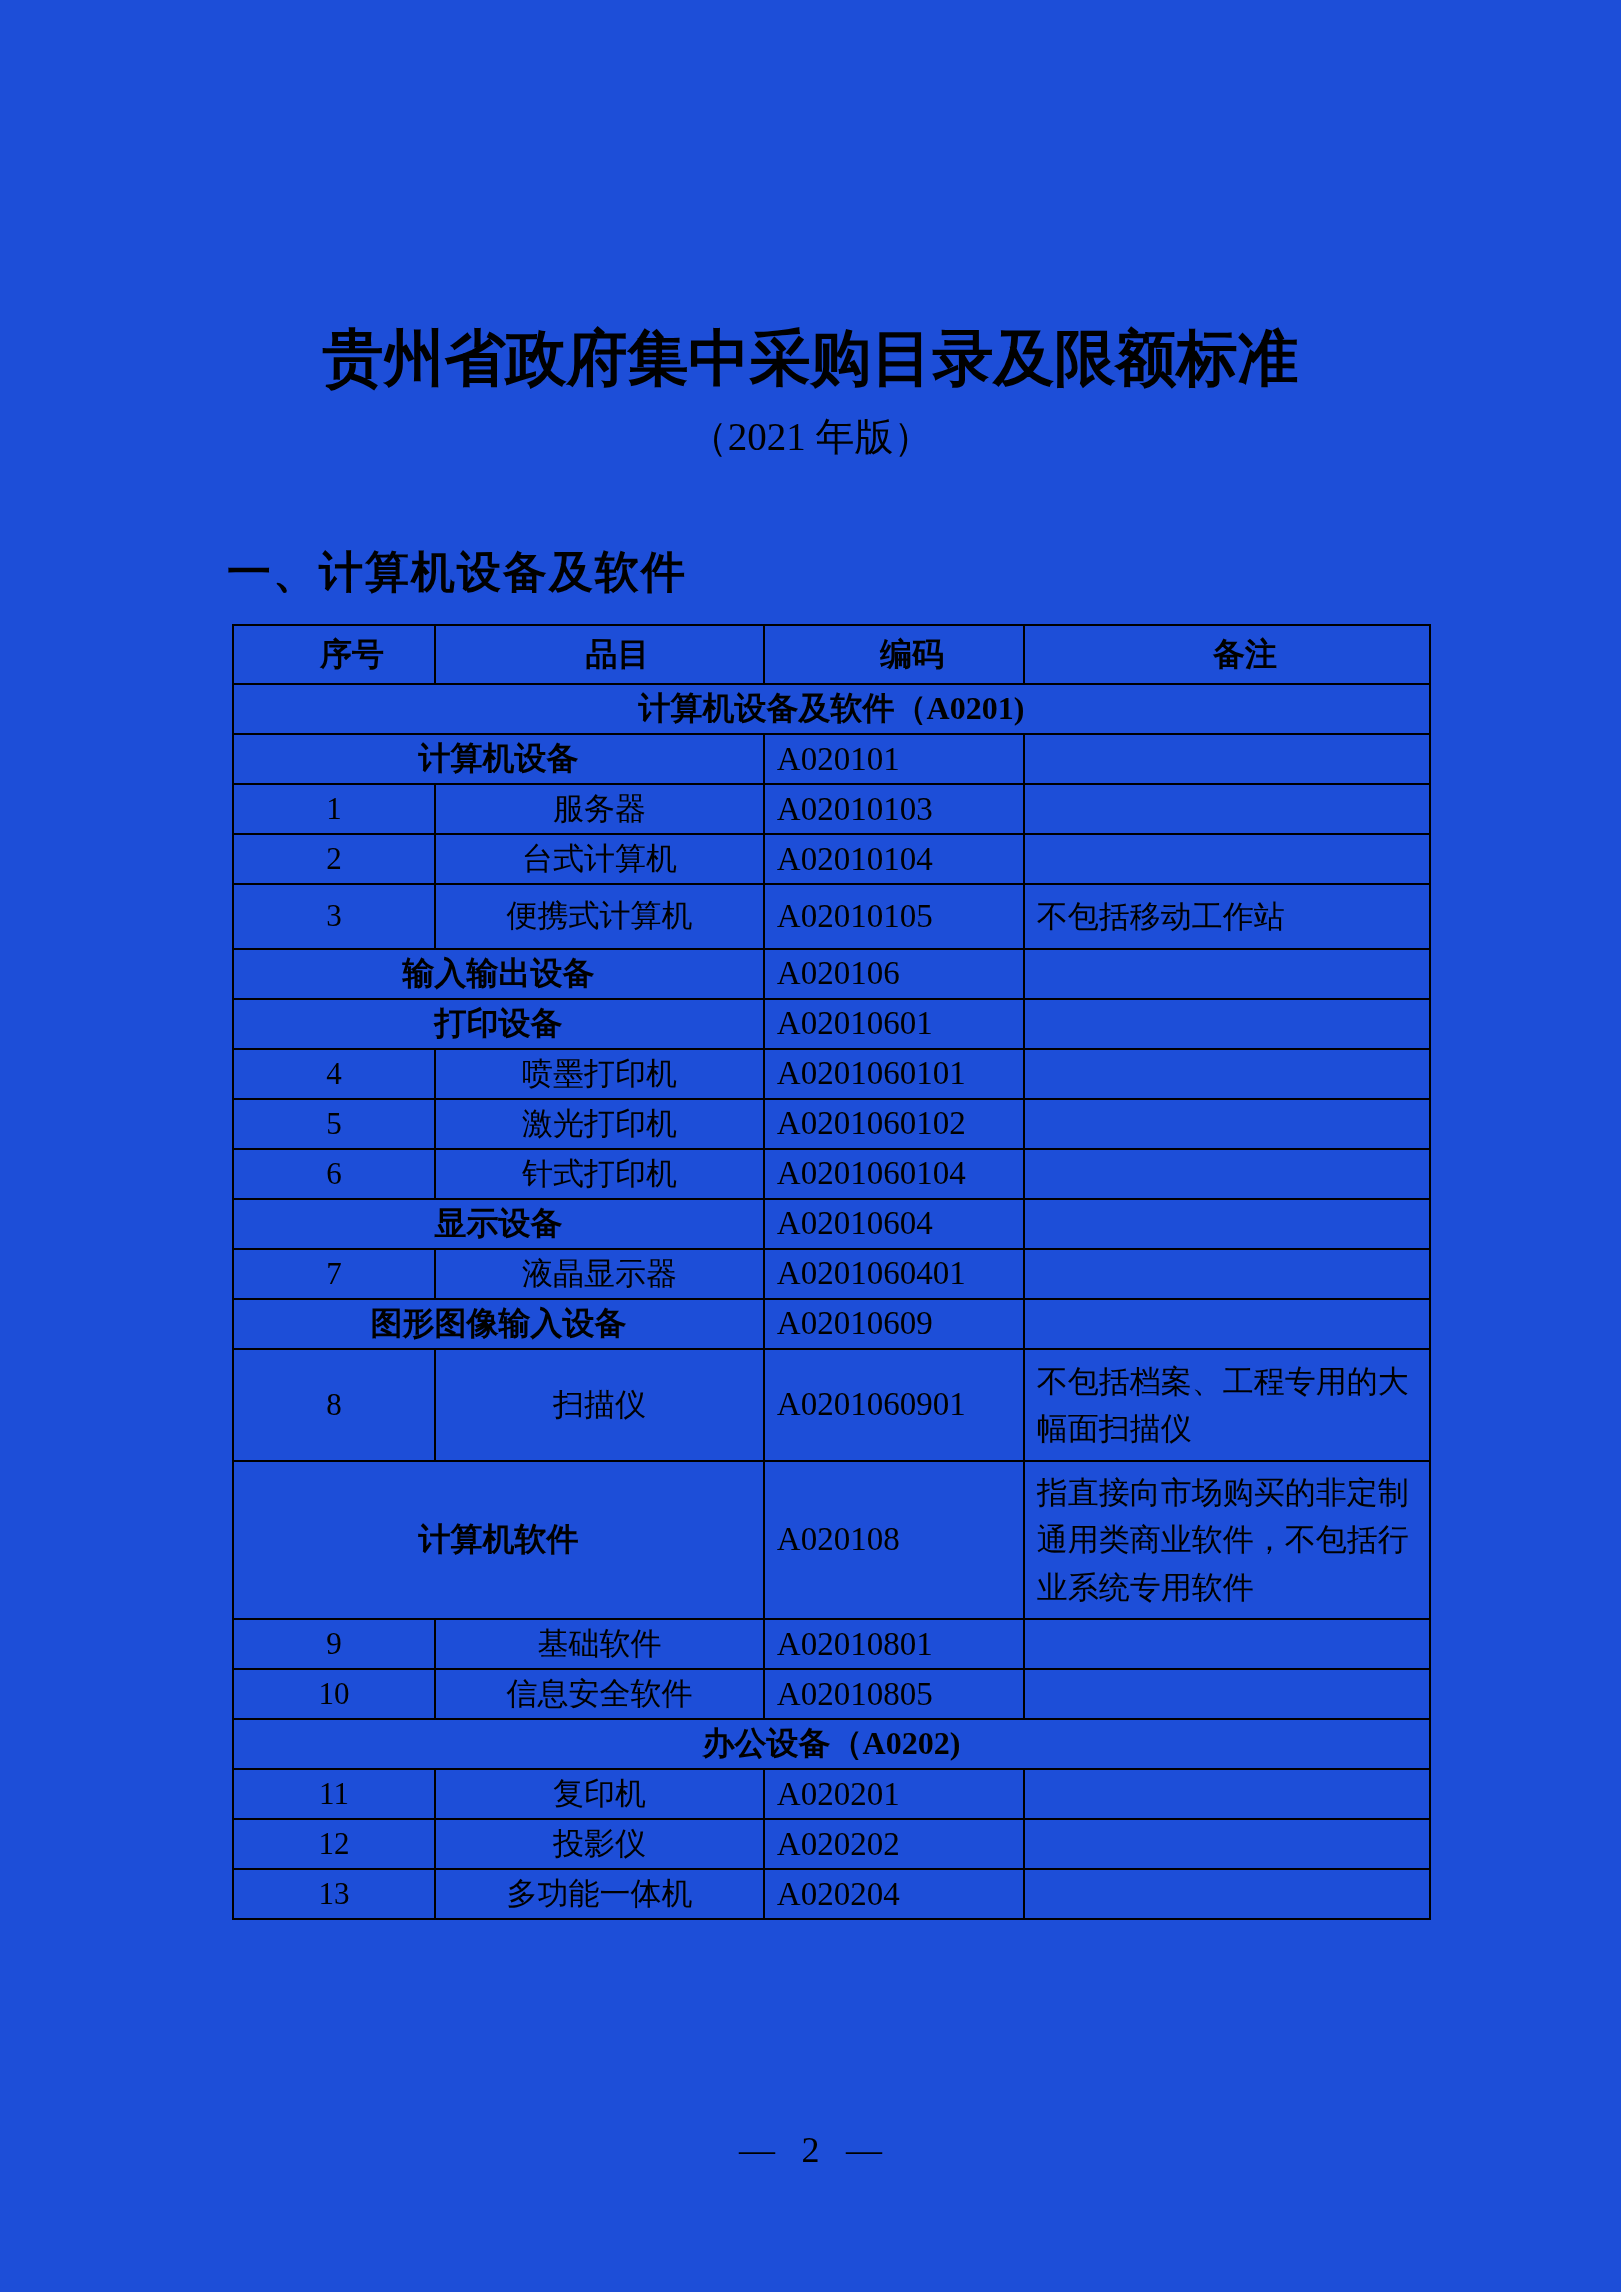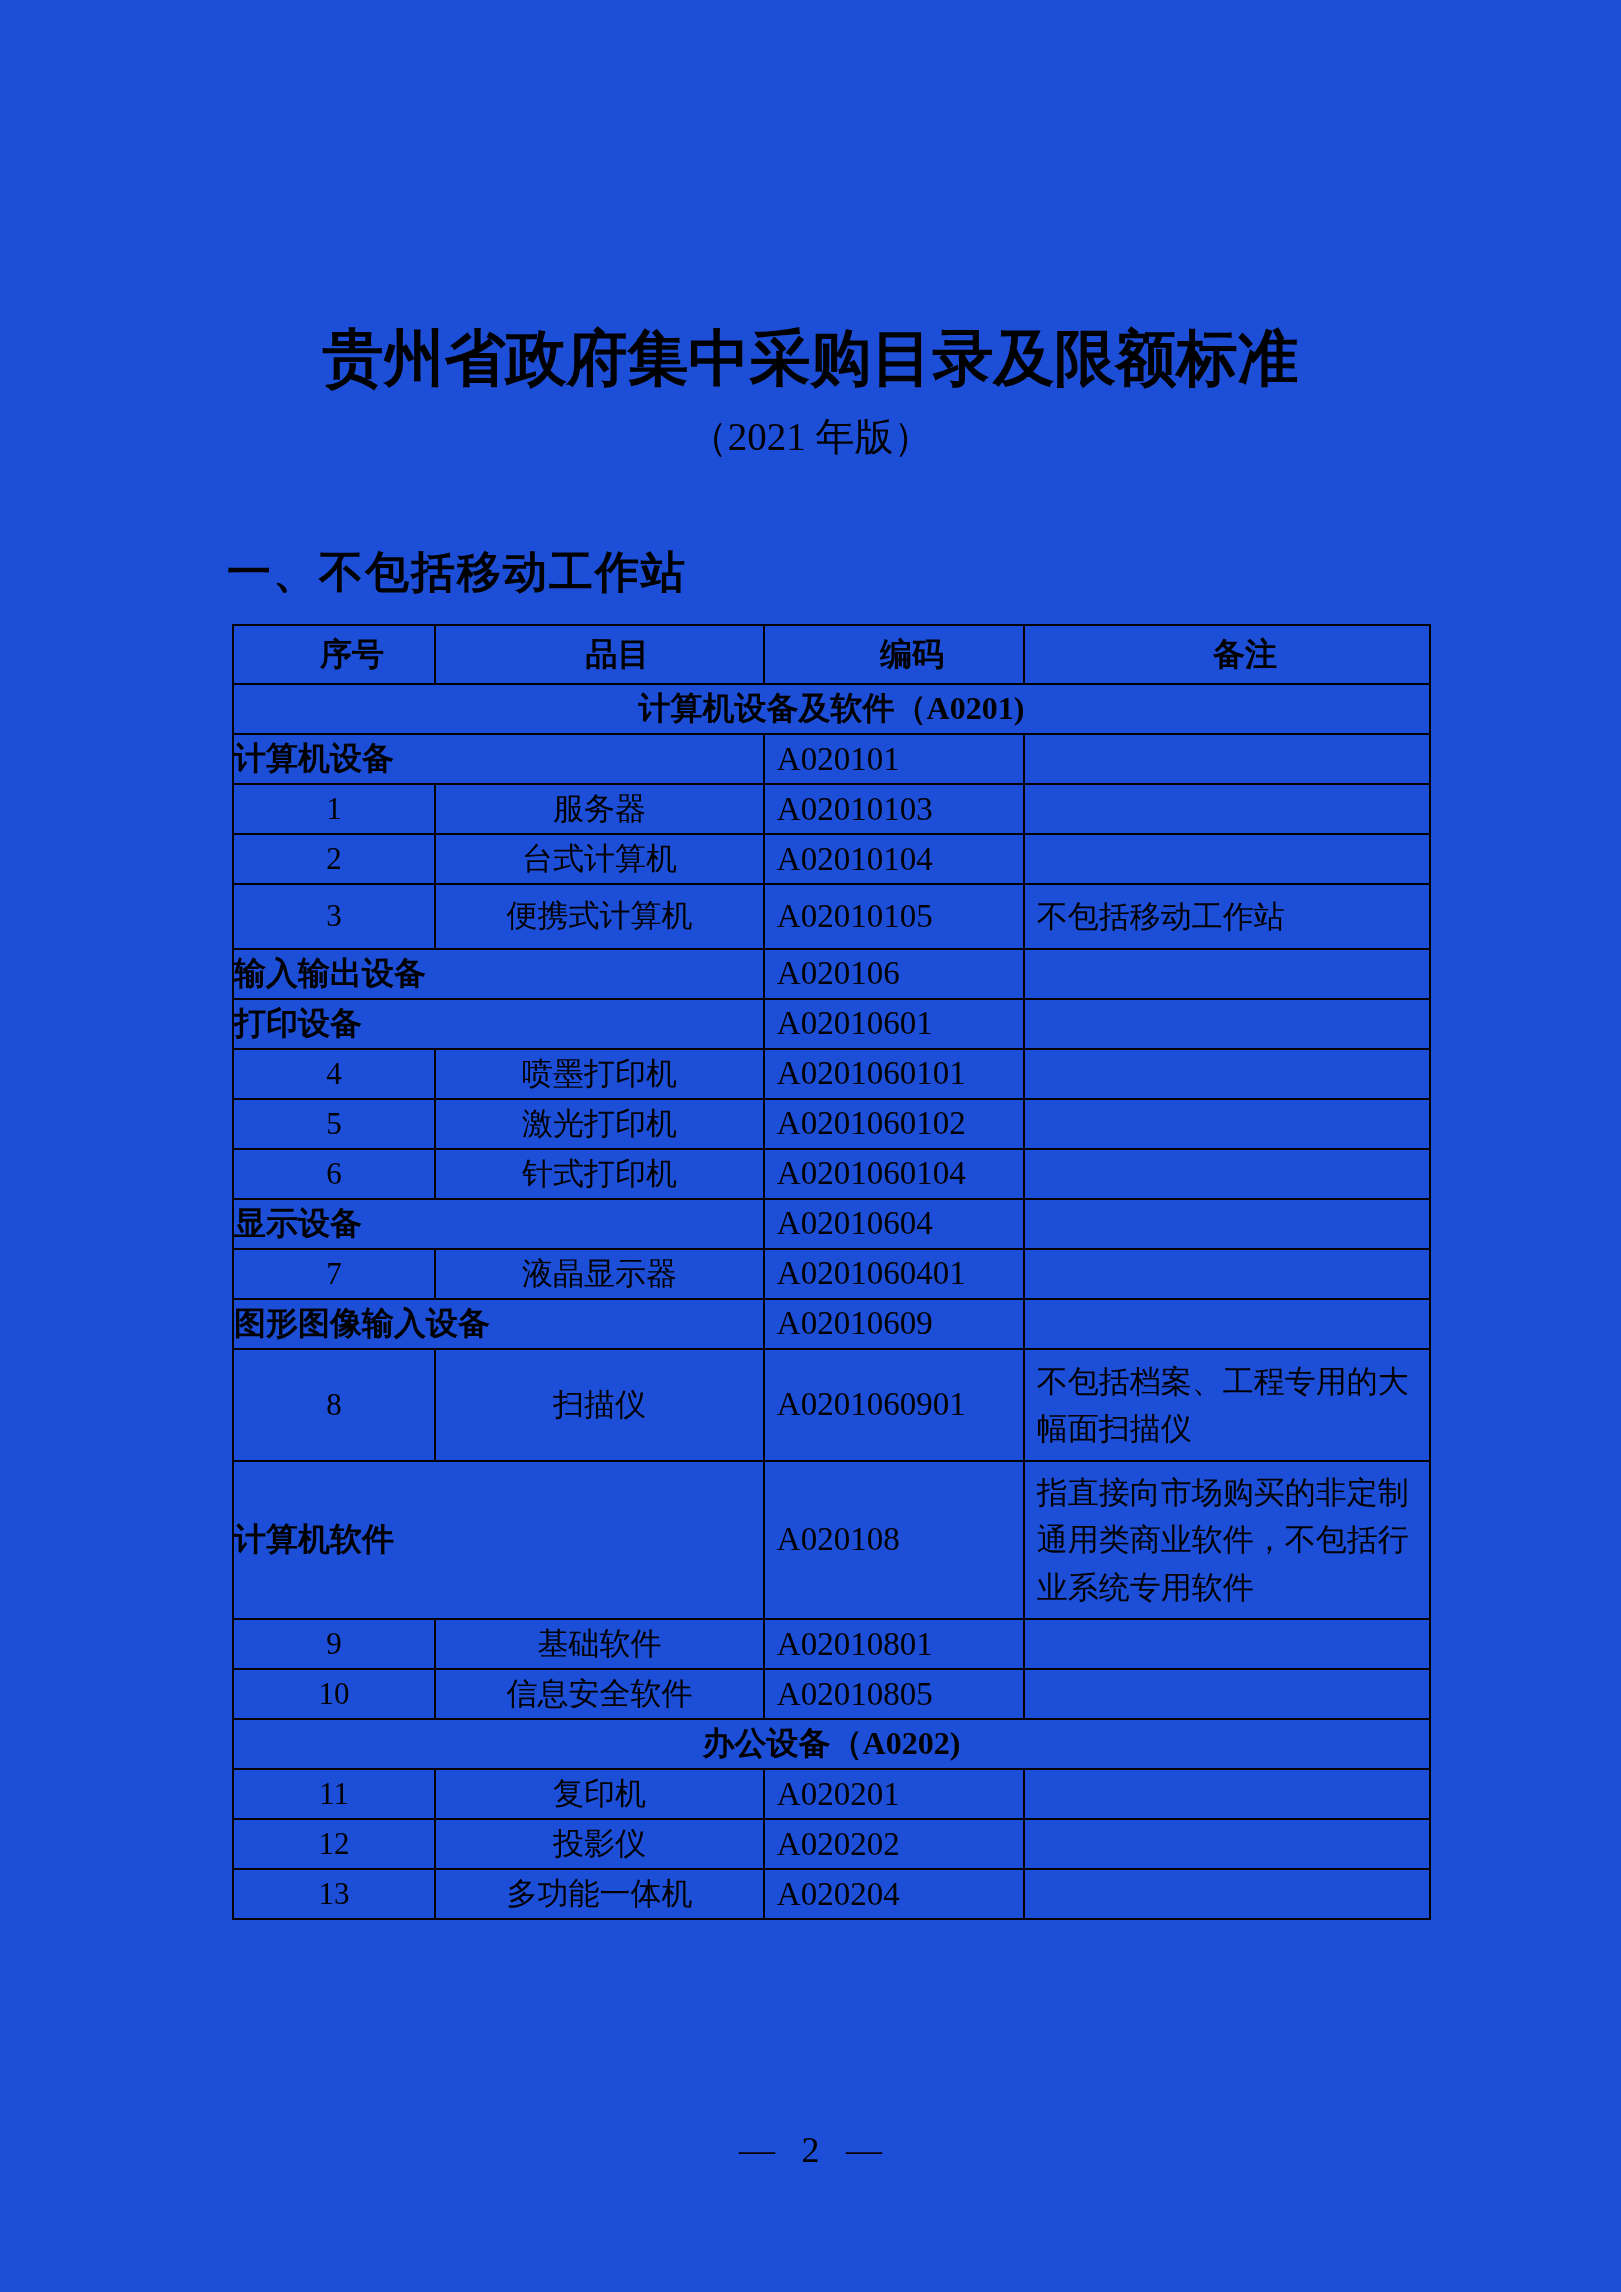--- a/index.html
+++ b/index.html
@@ -62,20 +62,21 @@
     text-align:center;
     font-size:32px;
     padding-left:36px;
   }
   td.cell-cat {
     text-align:center;
     font-weight:bold;
     font-size:32px;
   }
   td.cell-sub {
+    text-align:center;
     font-weight:bold;
     font-size:32px;
     margin-top:32px;
   }
   td.cell-no   { text-align:center; }
   td.cell-item { text-align:center; }
   td.cell-code { text-align:left; padding-left:11.8px; font-size:33px; }
   td.cell-remark {
     text-align:left;
     padding:7.8px 11.8px;
@@ -90,21 +91,21 @@
     word-spacing:17.6px;
   }
 </style>
 </head>
 <body>
 
 <div class="page">
 
   <h1 class="doc-title">贵州省政府集中采购目录及限额标准</h1>
   <div class="doc-subtitle">（2021 年版）</div>
-  <h2 class="section-heading">一、不包括移动工作站</h2>
+  <h2 class="section-heading">一、计算机设备及软件</h2>
 
   <table class="catalog">
     <colgroup>
       <col class="c-no">
         <col class="c-item">
         <col class="c-code">
         <col class="c-remark">
     </colgroup>
     <thead>
       <tr>

